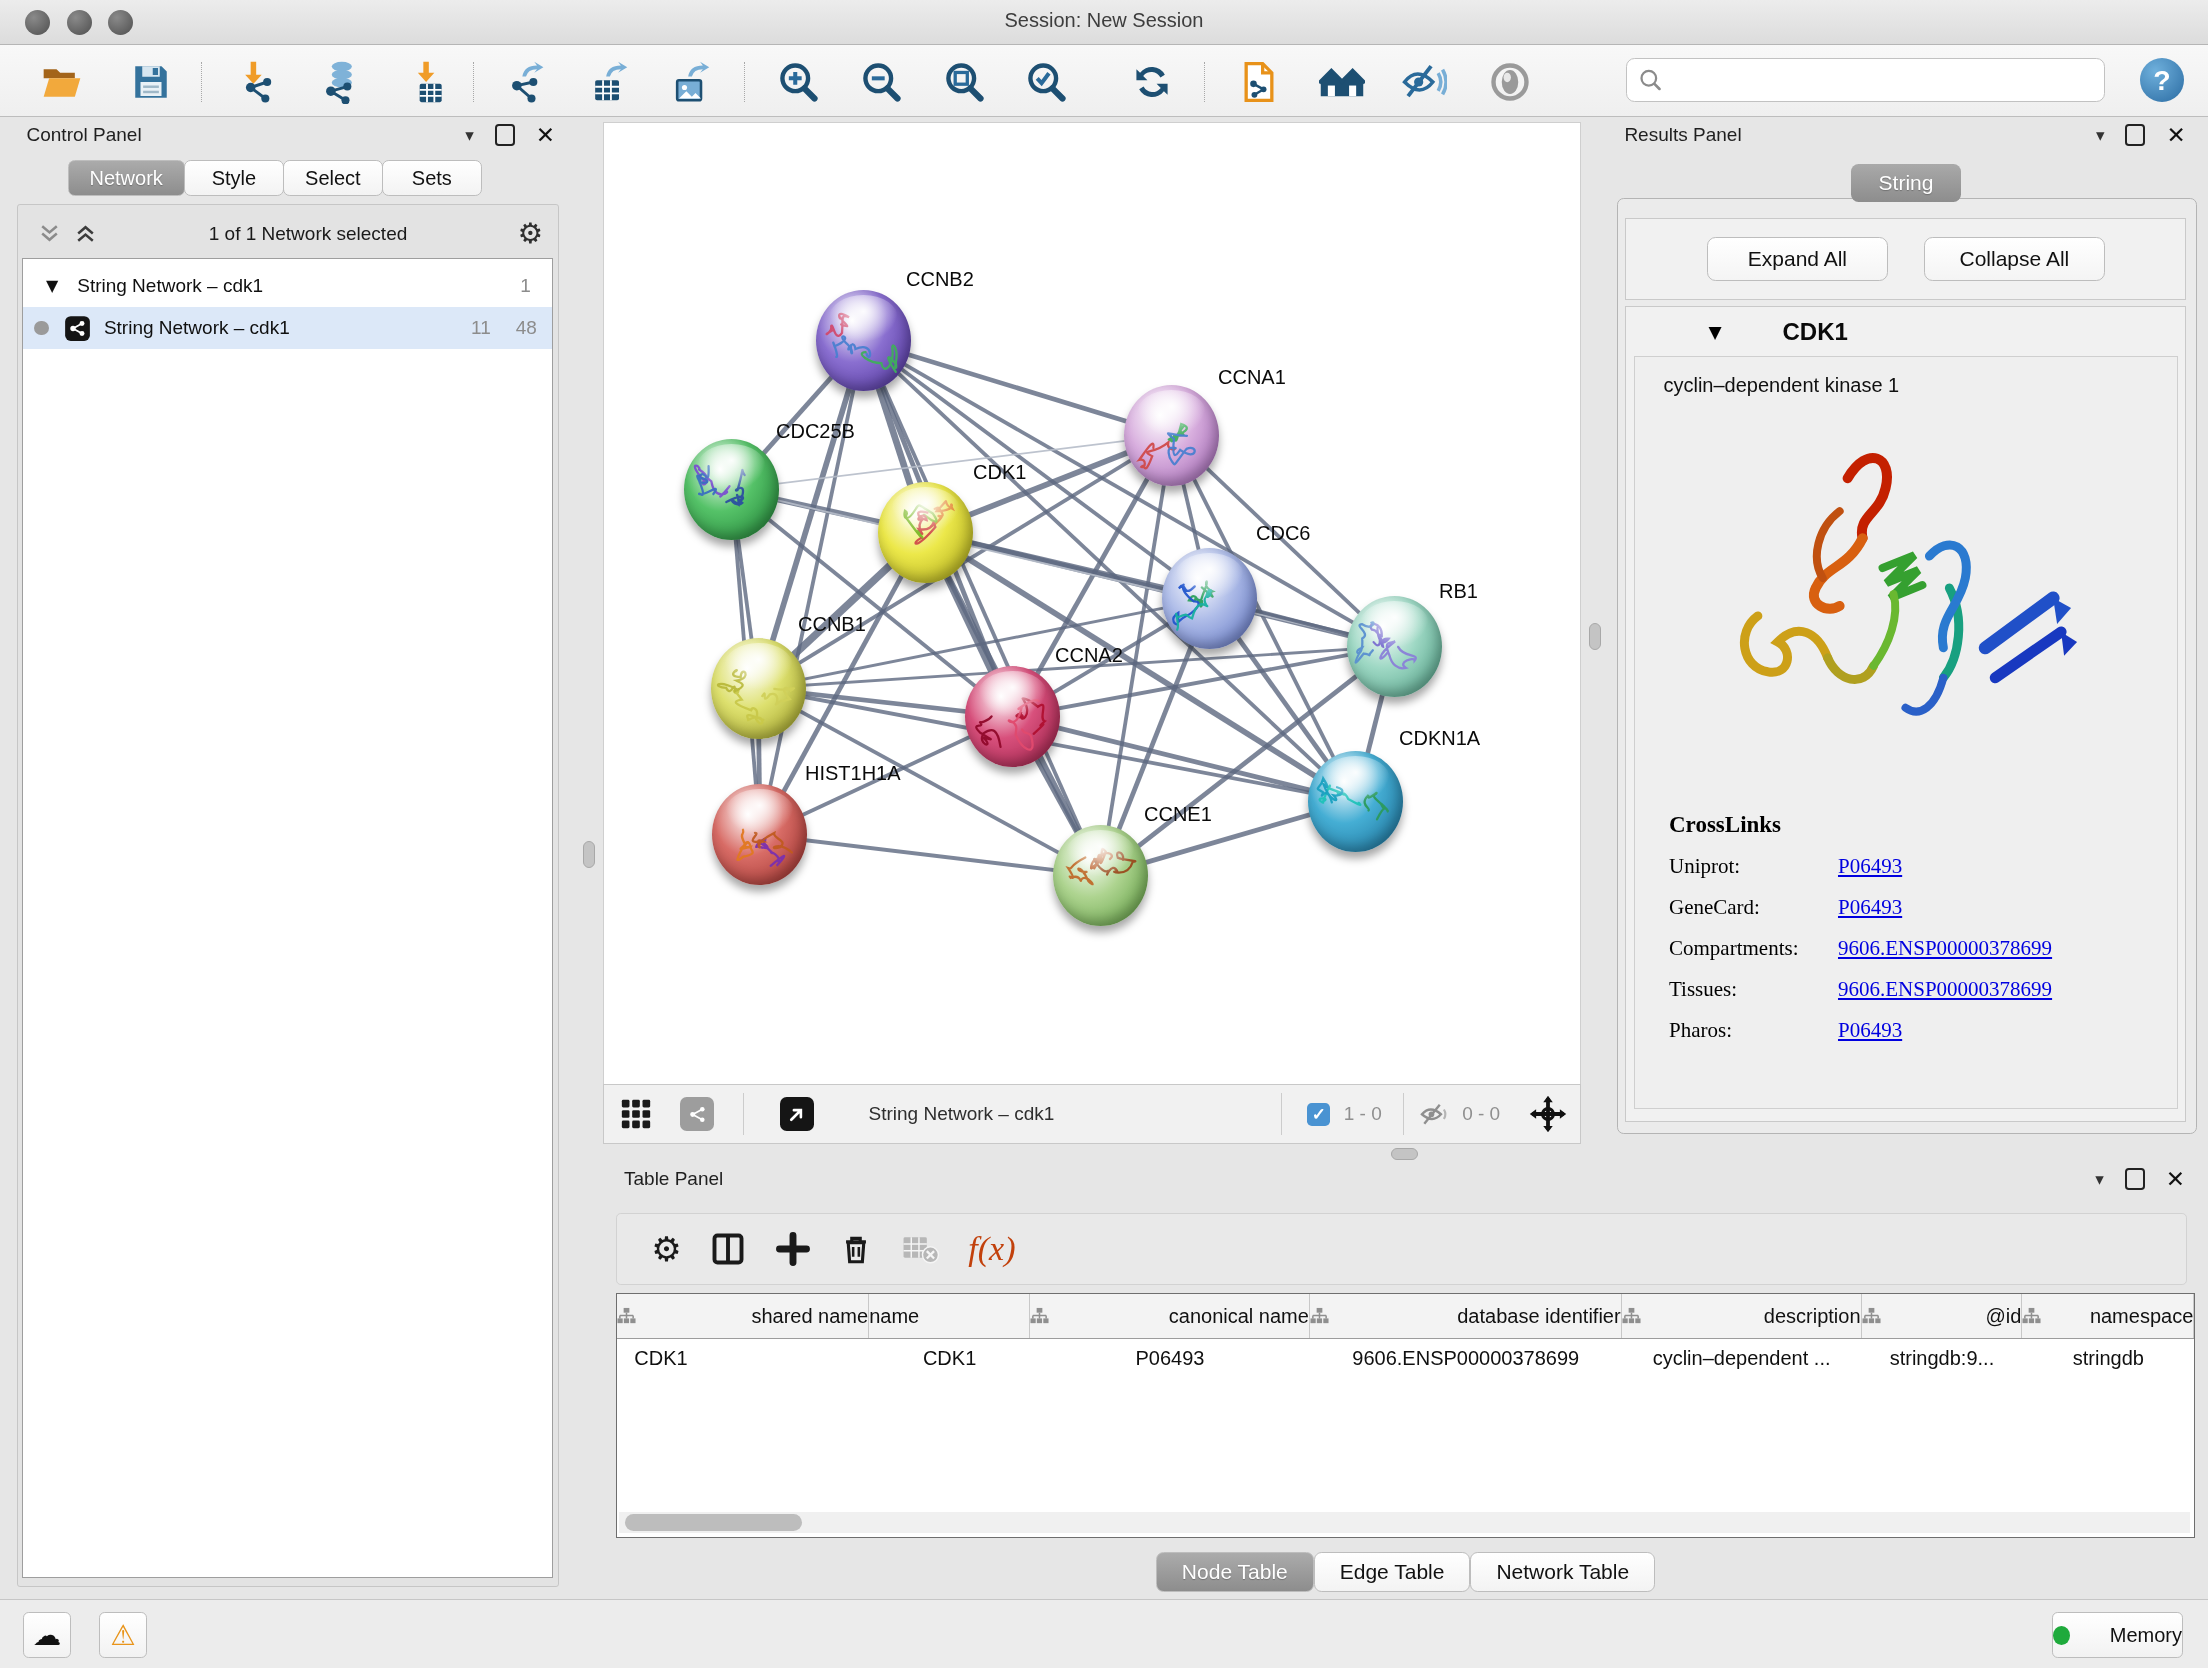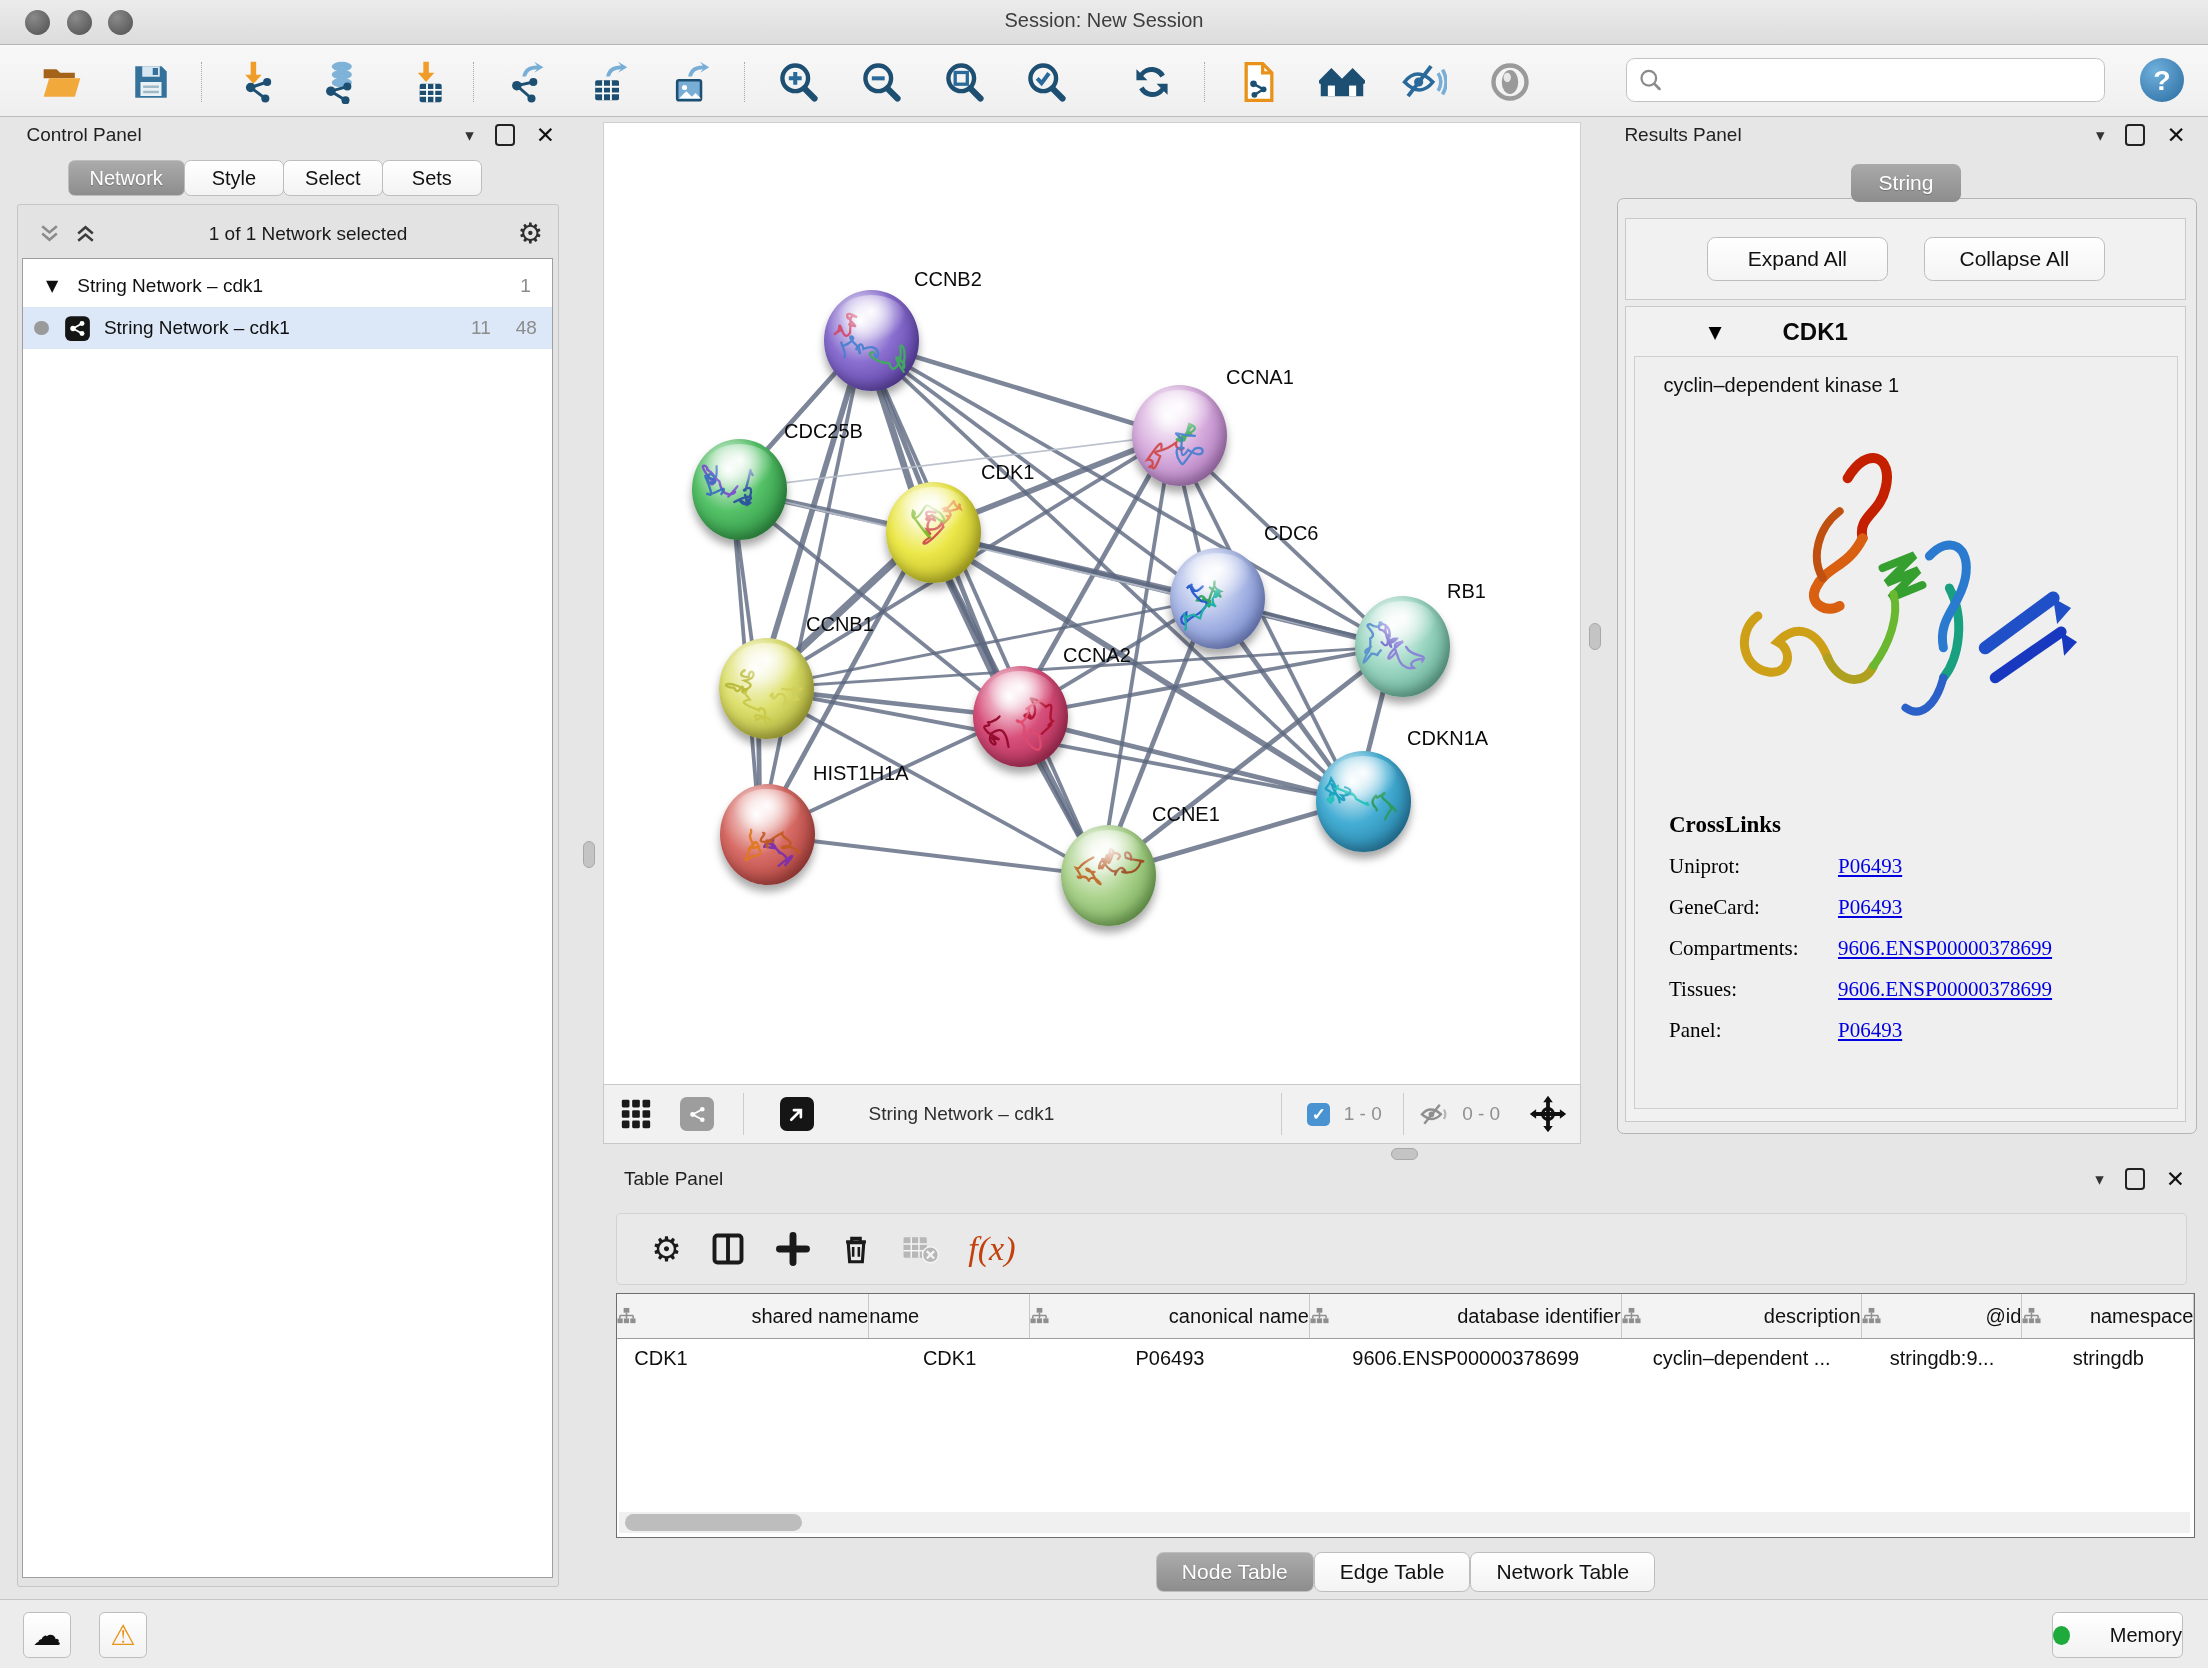--- a/index.html
+++ b/index.html
@@ -388,21 +388,21 @@
         <line x1="162" y1="594" x2="430" y2="624" stroke="#5d6880" stroke-width="5" stroke-opacity="0.8"></line>
         <line x1="162" y1="594" x2="790" y2="713" stroke="#5d6880" stroke-width="4" stroke-opacity="0.8"></line>
         <line x1="162" y1="594" x2="164" y2="748" stroke="#5d6880" stroke-width="5" stroke-opacity="0.8"></line>
         <line x1="162" y1="594" x2="522" y2="791" stroke="#5d6880" stroke-width="4" stroke-opacity="0.8"></line>
         <line x1="430" y1="624" x2="790" y2="713" stroke="#5d6880" stroke-width="5" stroke-opacity="0.8"></line>
         <line x1="430" y1="624" x2="164" y2="748" stroke="#5d6880" stroke-width="4" stroke-opacity="0.8"></line>
         <line x1="430" y1="624" x2="522" y2="791" stroke="#5d6880" stroke-width="5" stroke-opacity="0.8"></line>
         <line x1="790" y1="713" x2="522" y2="791" stroke="#5d6880" stroke-width="5" stroke-opacity="0.8"></line>
         <line x1="164" y1="748" x2="522" y2="791" stroke="#5d6880" stroke-width="4" stroke-opacity="0.8"></line>
       </svg>
-    <div id="node-layer" style="position:absolute;left:8px;top:0;width:100%;height:100%;">
+    <div id="node-layer" style="position:absolute;left:0;top:0;width:100%;height:100%;">
         <div class="node" style="left: 212px; top: 167px; width: 95px; height: 101px; background: radial-gradient(at 38% 30%, rgb(255, 255, 255) 0%, rgb(138, 111, 208) 42%, rgb(74, 47, 150) 96%); box-shadow: rgba(0, 0, 0, 0.35) 0px 6.7px 8.6px, rgba(0, 0, 0, 0.25) -3.8px -5.7px 11.4px inset;">
           <svg width="95" height="101" viewBox="0 0 100 106" style="position:absolute;left:0;top:0;">
             <path d="M26.5,36.1 C40.8,42.1 27.1,33.3 25.3,28.0 C26.9,34.9 18.0,17.7 34.8,28.6 C25.7,24.7 28.6,29.7 27.4,44.9 C19.9,56.2 18.2,34.2 16.0,37.8 C17.4,45.6 3.2,50.2 17.9,41.9" fill="none" stroke="#d04a6e" stroke-width="2.4" stroke-opacity="0.95" stroke-linecap="round"></path>
             <path d="M53.2,66.8 C56.9,79.5 63.0,53.0 41.5,62.0 C39.3,47.6 29.1,70.0 36.8,59.5 C35.8,72.9 42.9,65.1 30.7,54.6 C19.9,43.6 43.1,49.3 19.5,59.1 C14.6,45.4 25.1,71.7 21.3,70.2" fill="none" stroke="#4a7fd0" stroke-width="2.4" stroke-opacity="0.95" stroke-linecap="round"></path>
             <path d="M52.2,65.3 C40.7,66.2 56.7,77.0 68.8,76.8 C71.6,90.7 82.8,78.2 80.3,60.0 C80.7,54.8 87.0,61.4 84.0,76.2 C85.7,85.9 81.9,80.4 84.0,77.9 C78.4,70.0 69.3,63.7 84.0,86.0" fill="none" stroke="#3fae5c" stroke-width="2.4" stroke-opacity="0.95" stroke-linecap="round"></path>
           </svg>
           <div class="gloss"></div>
         </div>
         <div class="node-label" style="left: 302px; top: 145px;">CCNB2</div>
         <div class="node" style="left: 520px; top: 262px; width: 95px; height: 101px; background: radial-gradient(at 38% 30%, rgb(255, 255, 255) 0%, rgb(216, 174, 222) 42%, rgb(154, 95, 174) 96%); box-shadow: rgba(0, 0, 0, 0.35) 0px 6.7px 8.6px, rgba(0, 0, 0, 0.25) -3.8px -5.7px 11.4px inset;">
@@ -602,21 +602,21 @@
                 </div>
                 <div class="cl-row">
                   <div class="cl-label">Compartments:</div>
                   <div class="cl-link">9606.ENSP00000378699</div>
                 </div>
                 <div class="cl-row">
                   <div class="cl-label">Tissues:</div>
                   <div class="cl-link">9606.ENSP00000378699</div>
                 </div>
                 <div class="cl-row">
-                  <div class="cl-label">Panel:</div>
+                  <div class="cl-label">Pharos:</div>
                   <div class="cl-link">P06493</div>
                 </div>
               </div>
           </div>
         </div>
       </div>
     </div>
   </div>
 
   <div class="table-panel">

